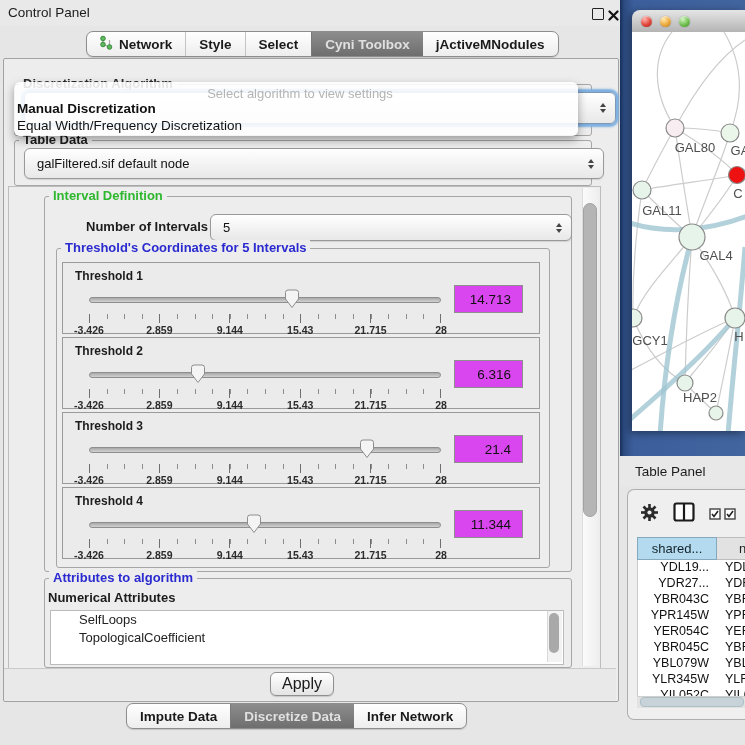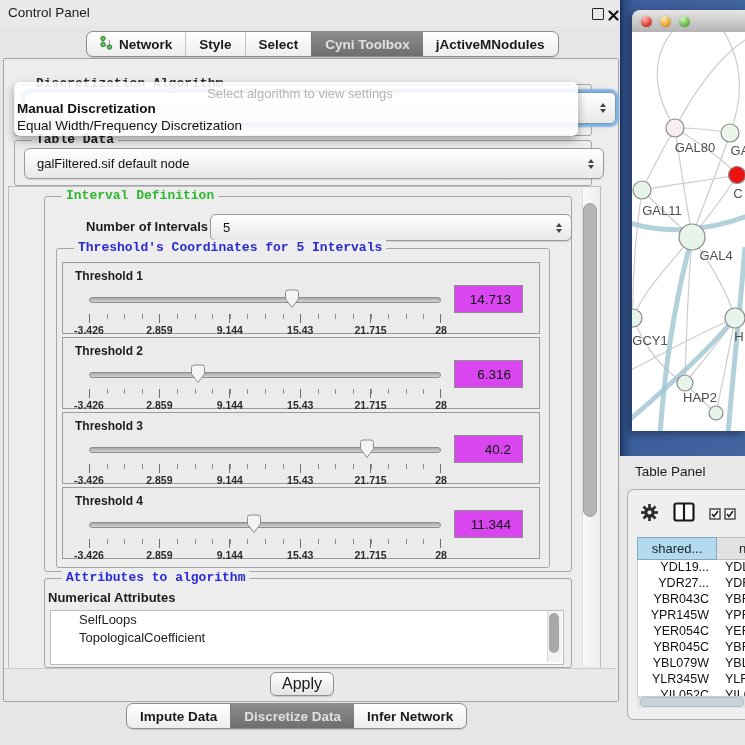--- a/index.html
+++ b/index.html
@@ -17,21 +17,21 @@
        box-shadow:0 1px 1px rgba(0,0,0,.15);}
   .seg .item{display:flex;align-items:center;gap:6px;padding:0 13px;border-left:1px solid #c4c4c4;cursor:default;}
   .seg .item:first-child{border-left:none;}
   .seg .item.sel{background:linear-gradient(#8d8d8d,#6e6e6e);color:#e0e0e0;border-left-color:#7a7a7a;}
   .seg .item.aftersel{border-left:none;}
   #top-tabs{left:86px;top:31px;}
   #bottom-tabs{left:126px;top:703px;justify-content:flex-end;}
   
   #main-panel{left:3px;top:58px;width:614px;height:642px;background:#ededed;border:1px solid #a2a2a2;border-radius:2px;}
   .fs{position:absolute;border:1px solid #a6a6a6;border-radius:3px;}
-  .fs .legend{position:absolute;top:-9px;left:17px;background:#ededed;padding:0 4px;font-size:13px;font-weight:bold;white-space:nowrap;font-family:Liberation Mono, monospace;}
+  .fs .legend{position:absolute;top:-9px;left:4px;background:#ededed;padding:0 4px;font-size:13px;font-weight:bold;white-space:nowrap;}
   .lg-green{color:#2eb82e;}
   .lg-blue{color:#2a2ad0;}
   .lg-dark{color:#2b2b2b;}
   
   .combo{position:absolute;border:1px solid #999;border-radius:6px;background:linear-gradient(#ffffff,#e8e8e8);
          font-size:13px;color:#111;display:flex;align-items:center;padding:0 12px;box-shadow:0 1px 1px rgba(0,0,0,.12);}
   .spin{position:absolute;right:9px;top:50%;transform:translateY(-50%);display:flex;flex-direction:column;gap:2px;}
   .spin i{width:0;height:0;border-left:3.5px solid transparent;border-right:3.5px solid transparent;}
   .spin .up{border-bottom:4.5px solid #444;}
   .spin .dn{border-top:4.5px solid #444;}
@@ -255,21 +255,21 @@
       <div class="ticks"></div>
       <div class="scale">
           <span style="left: 0%;">-3.426</span>
           <span style="left: 20%;">2.859</span>
           <span style="left: 40%;">9.144</span>
           <span style="left: 60%;">15.43</span>
           <span style="left: 80%;">21.715</span>
           <span style="left: 100%;">28</span>
         </div>
     </div>
-    <div class="thr-value">40.2</div>
+    <div class="thr-value">21.4</div>
   </div>
 
   <div class="thr-box">
     <div class="thr-label">Threshold 4</div>
     <div class="slider">
       <div class="track"></div>
       <div class="thumb-wrap" style="left: 47%;">
         <svg width="15" height="20" viewBox="0 0 15 20">
           <path d="M3.5,1 h8 a2.5,2.5 0 0 1 2.5,2.5 v6.5 l-6.5,8.5 l-6.5,-8.5 v-6.5 a2.5,2.5 0 0 1 2.5,-2.5 z" fill="#f4f4f4" stroke="#8d8d8d"></path>
         </svg>

